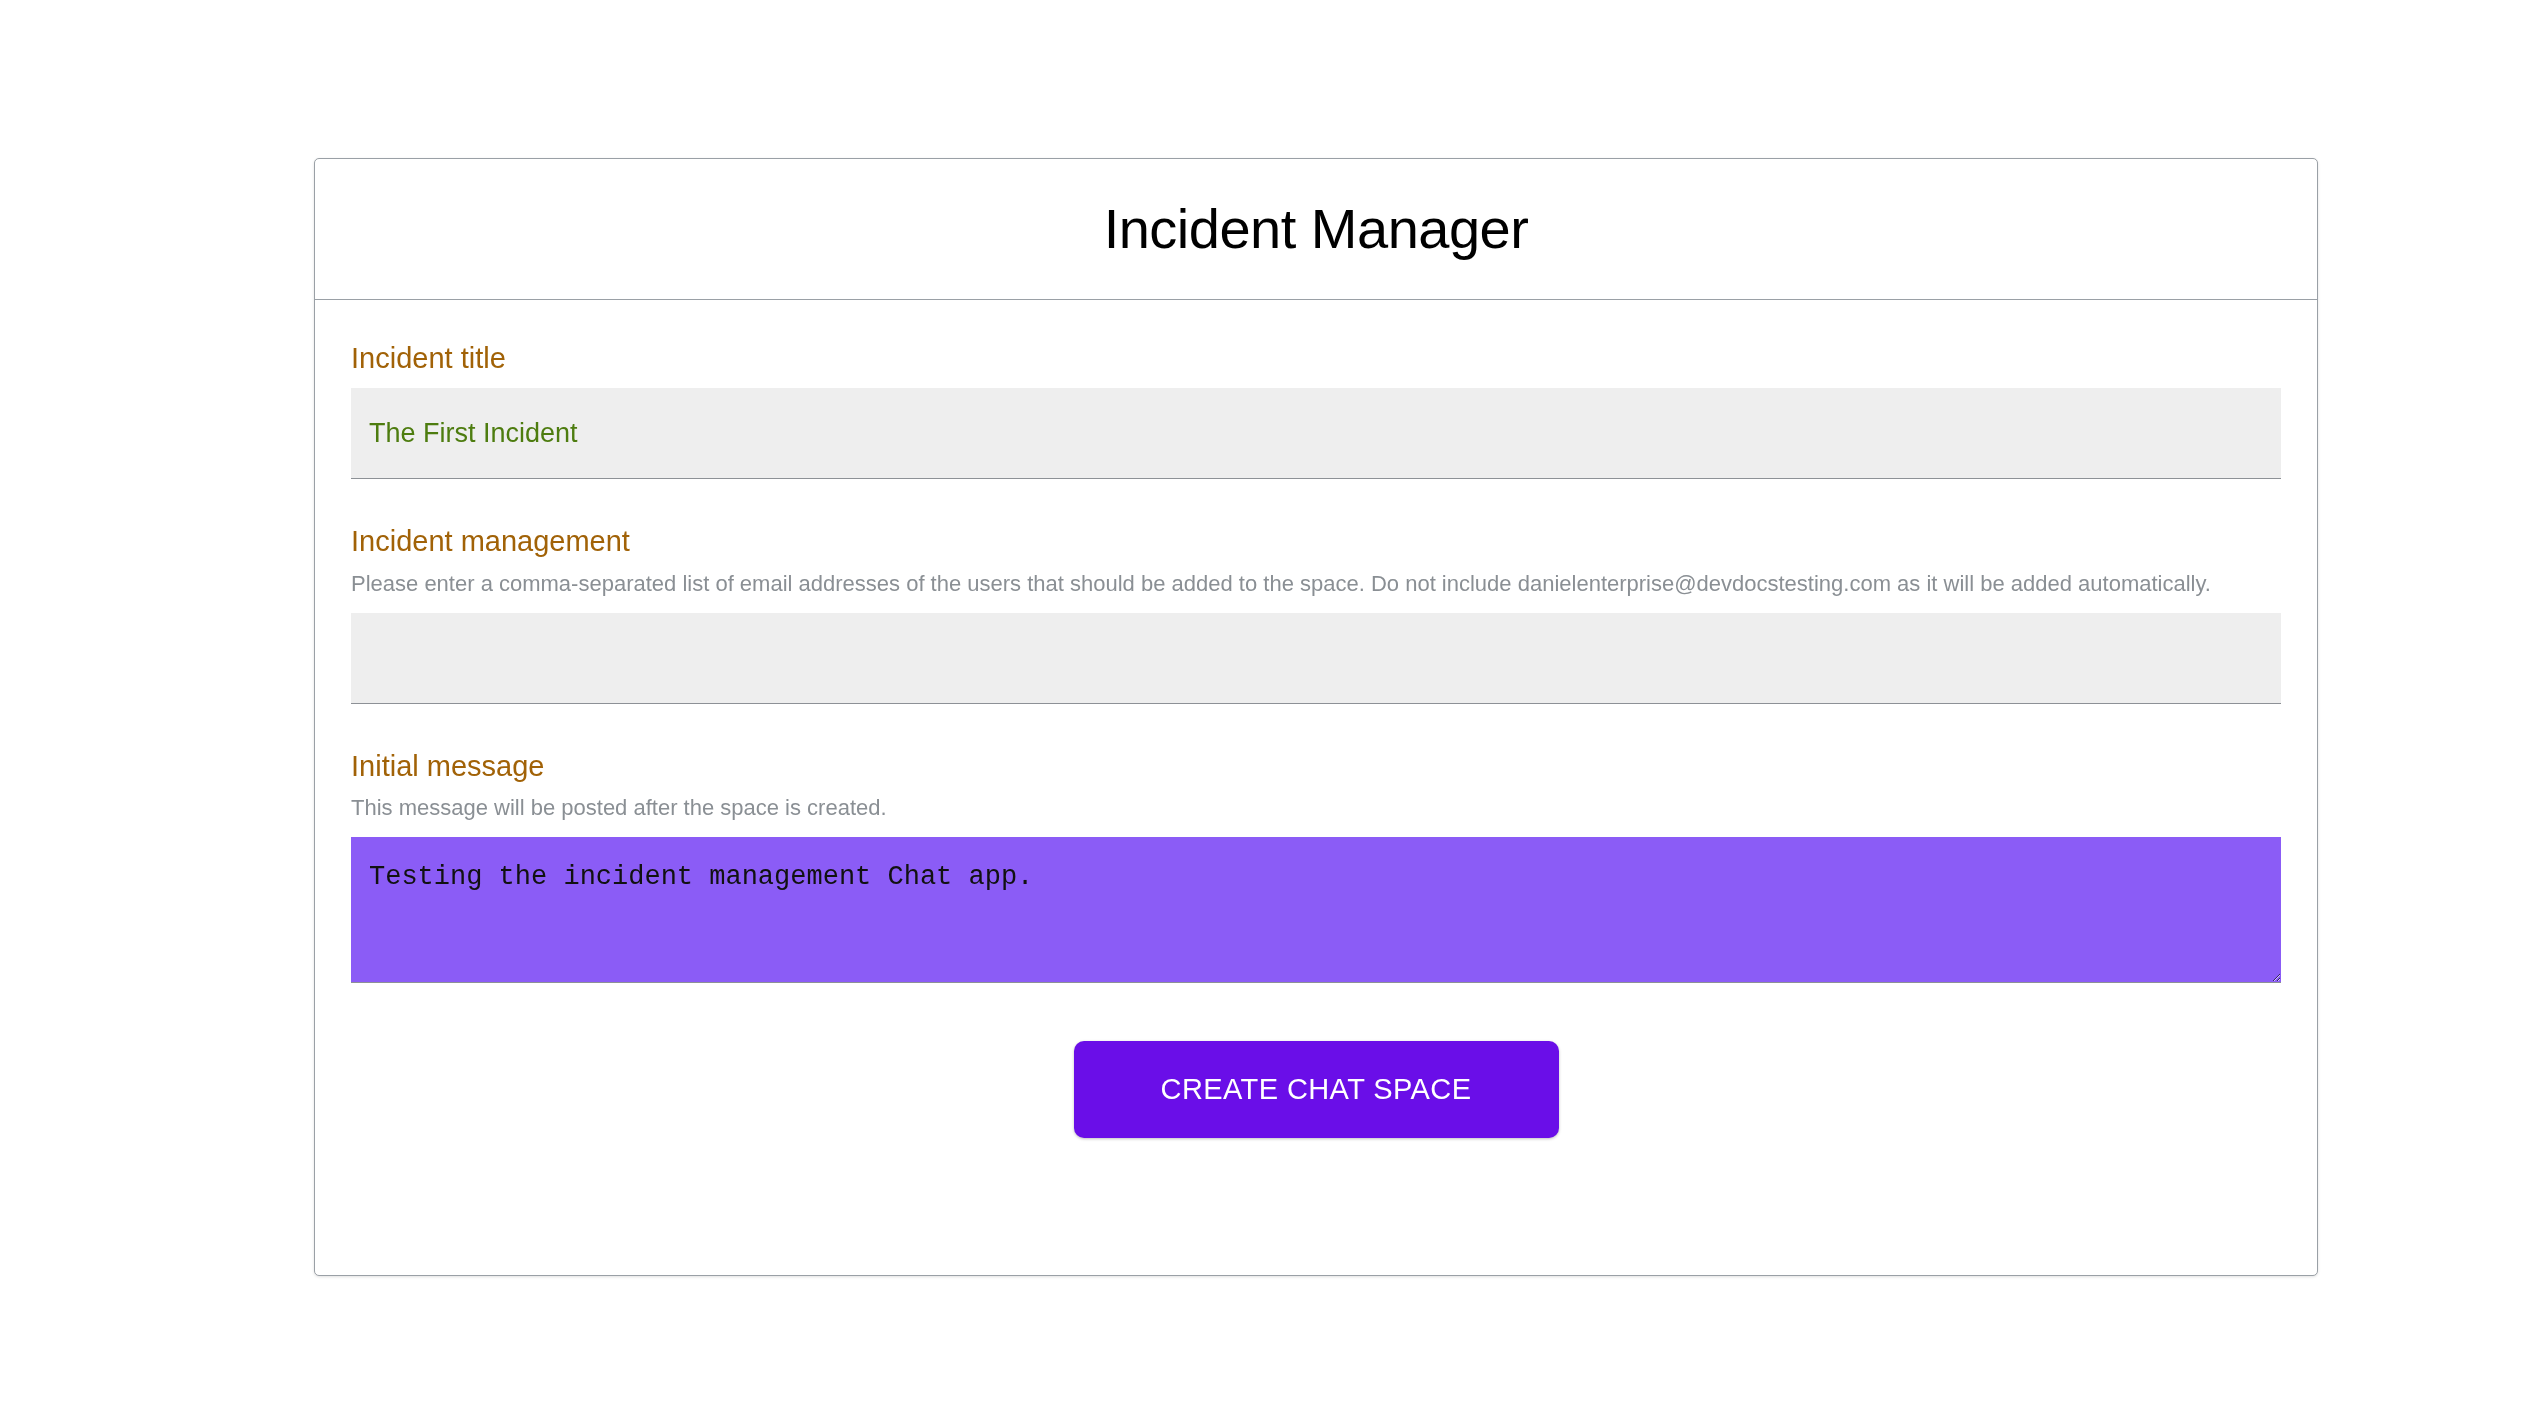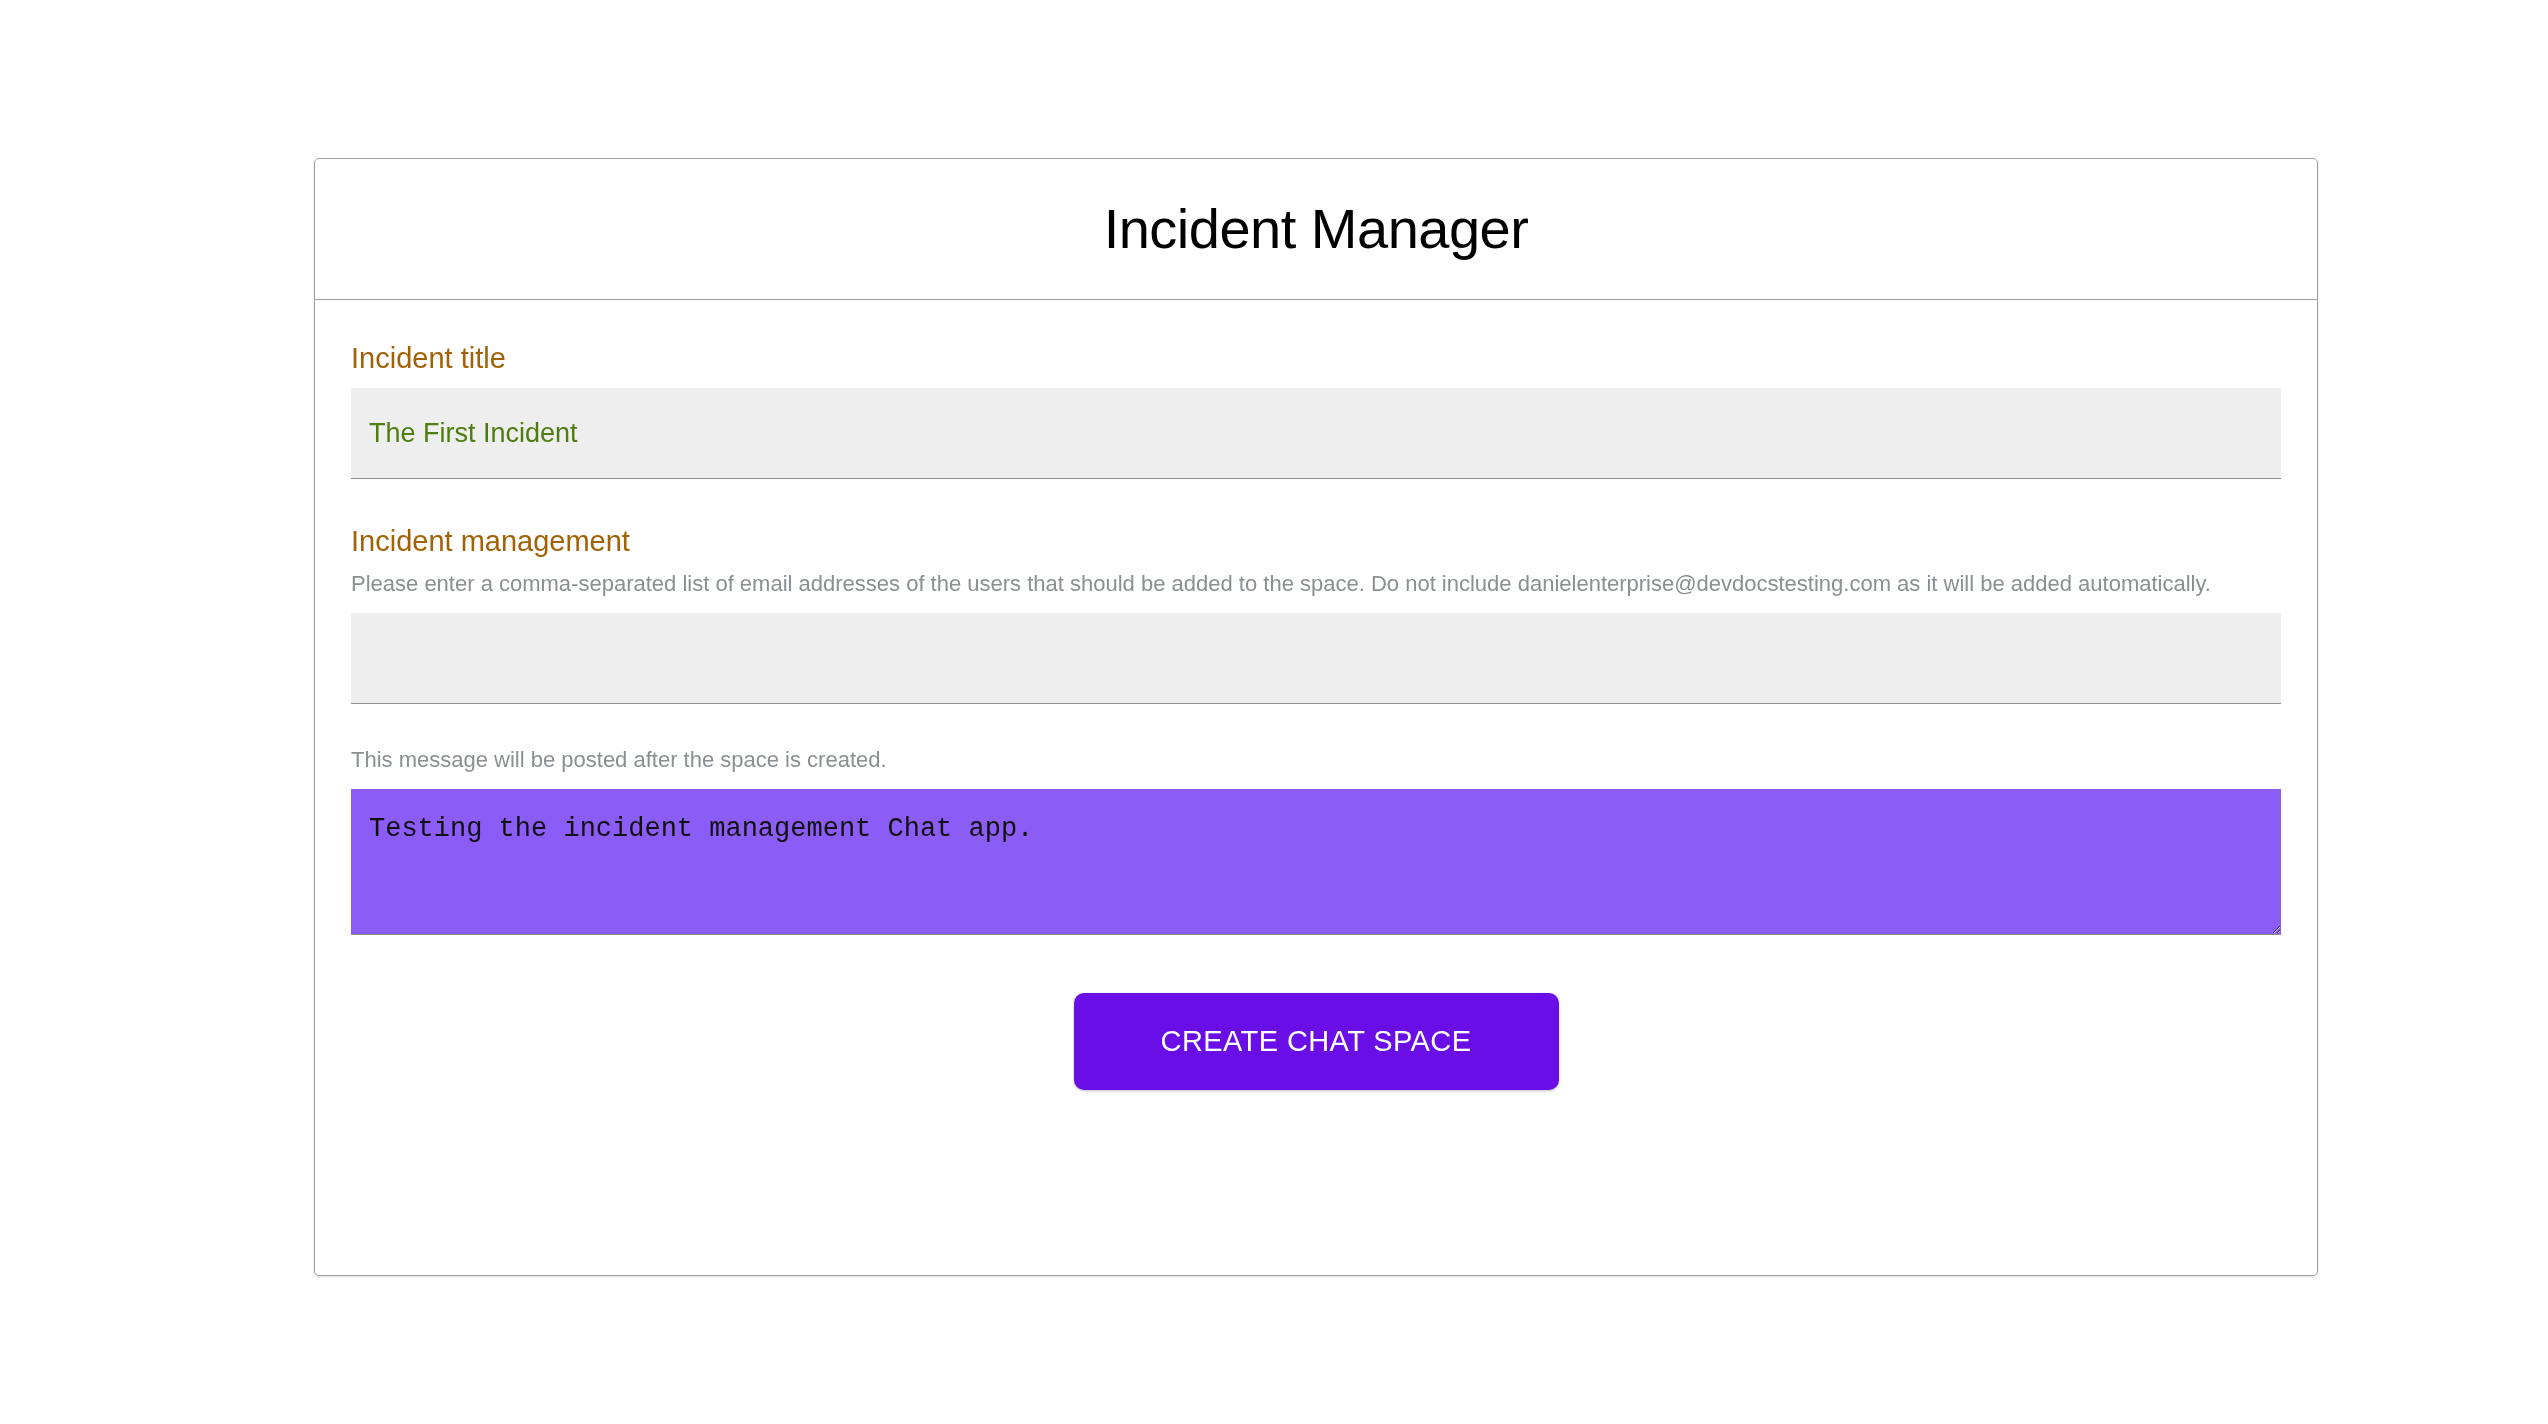--- a/index.html
+++ b/index.html
@@ -154,20 +154,21 @@
 
       <div class="field">
         <div class="field-label">Incident management</div>
         <div class="field-help">Please enter a comma-separated list of email addresses of the users that should be added to the space. Do not include danielenterprise@devdocstesting.com as it will be added automatically.</div>
         <input class="text-input empty" type="text" value="" style="">
       </div>
 
       <div class="spacer-44"></div>
 
       <div class="field">
+        <div class="field-label">Initial message</div>
         <div class="field-help">This message will be posted after the space is created.</div>
         <textarea class="textarea-input" style="">Testing the incident management Chat app.</textarea>
       </div>
 
       <div class="button-row">
         <button class="primary-button">CREATE CHAT SPACE</button>
       </div>
 
     </div>
   </div>

